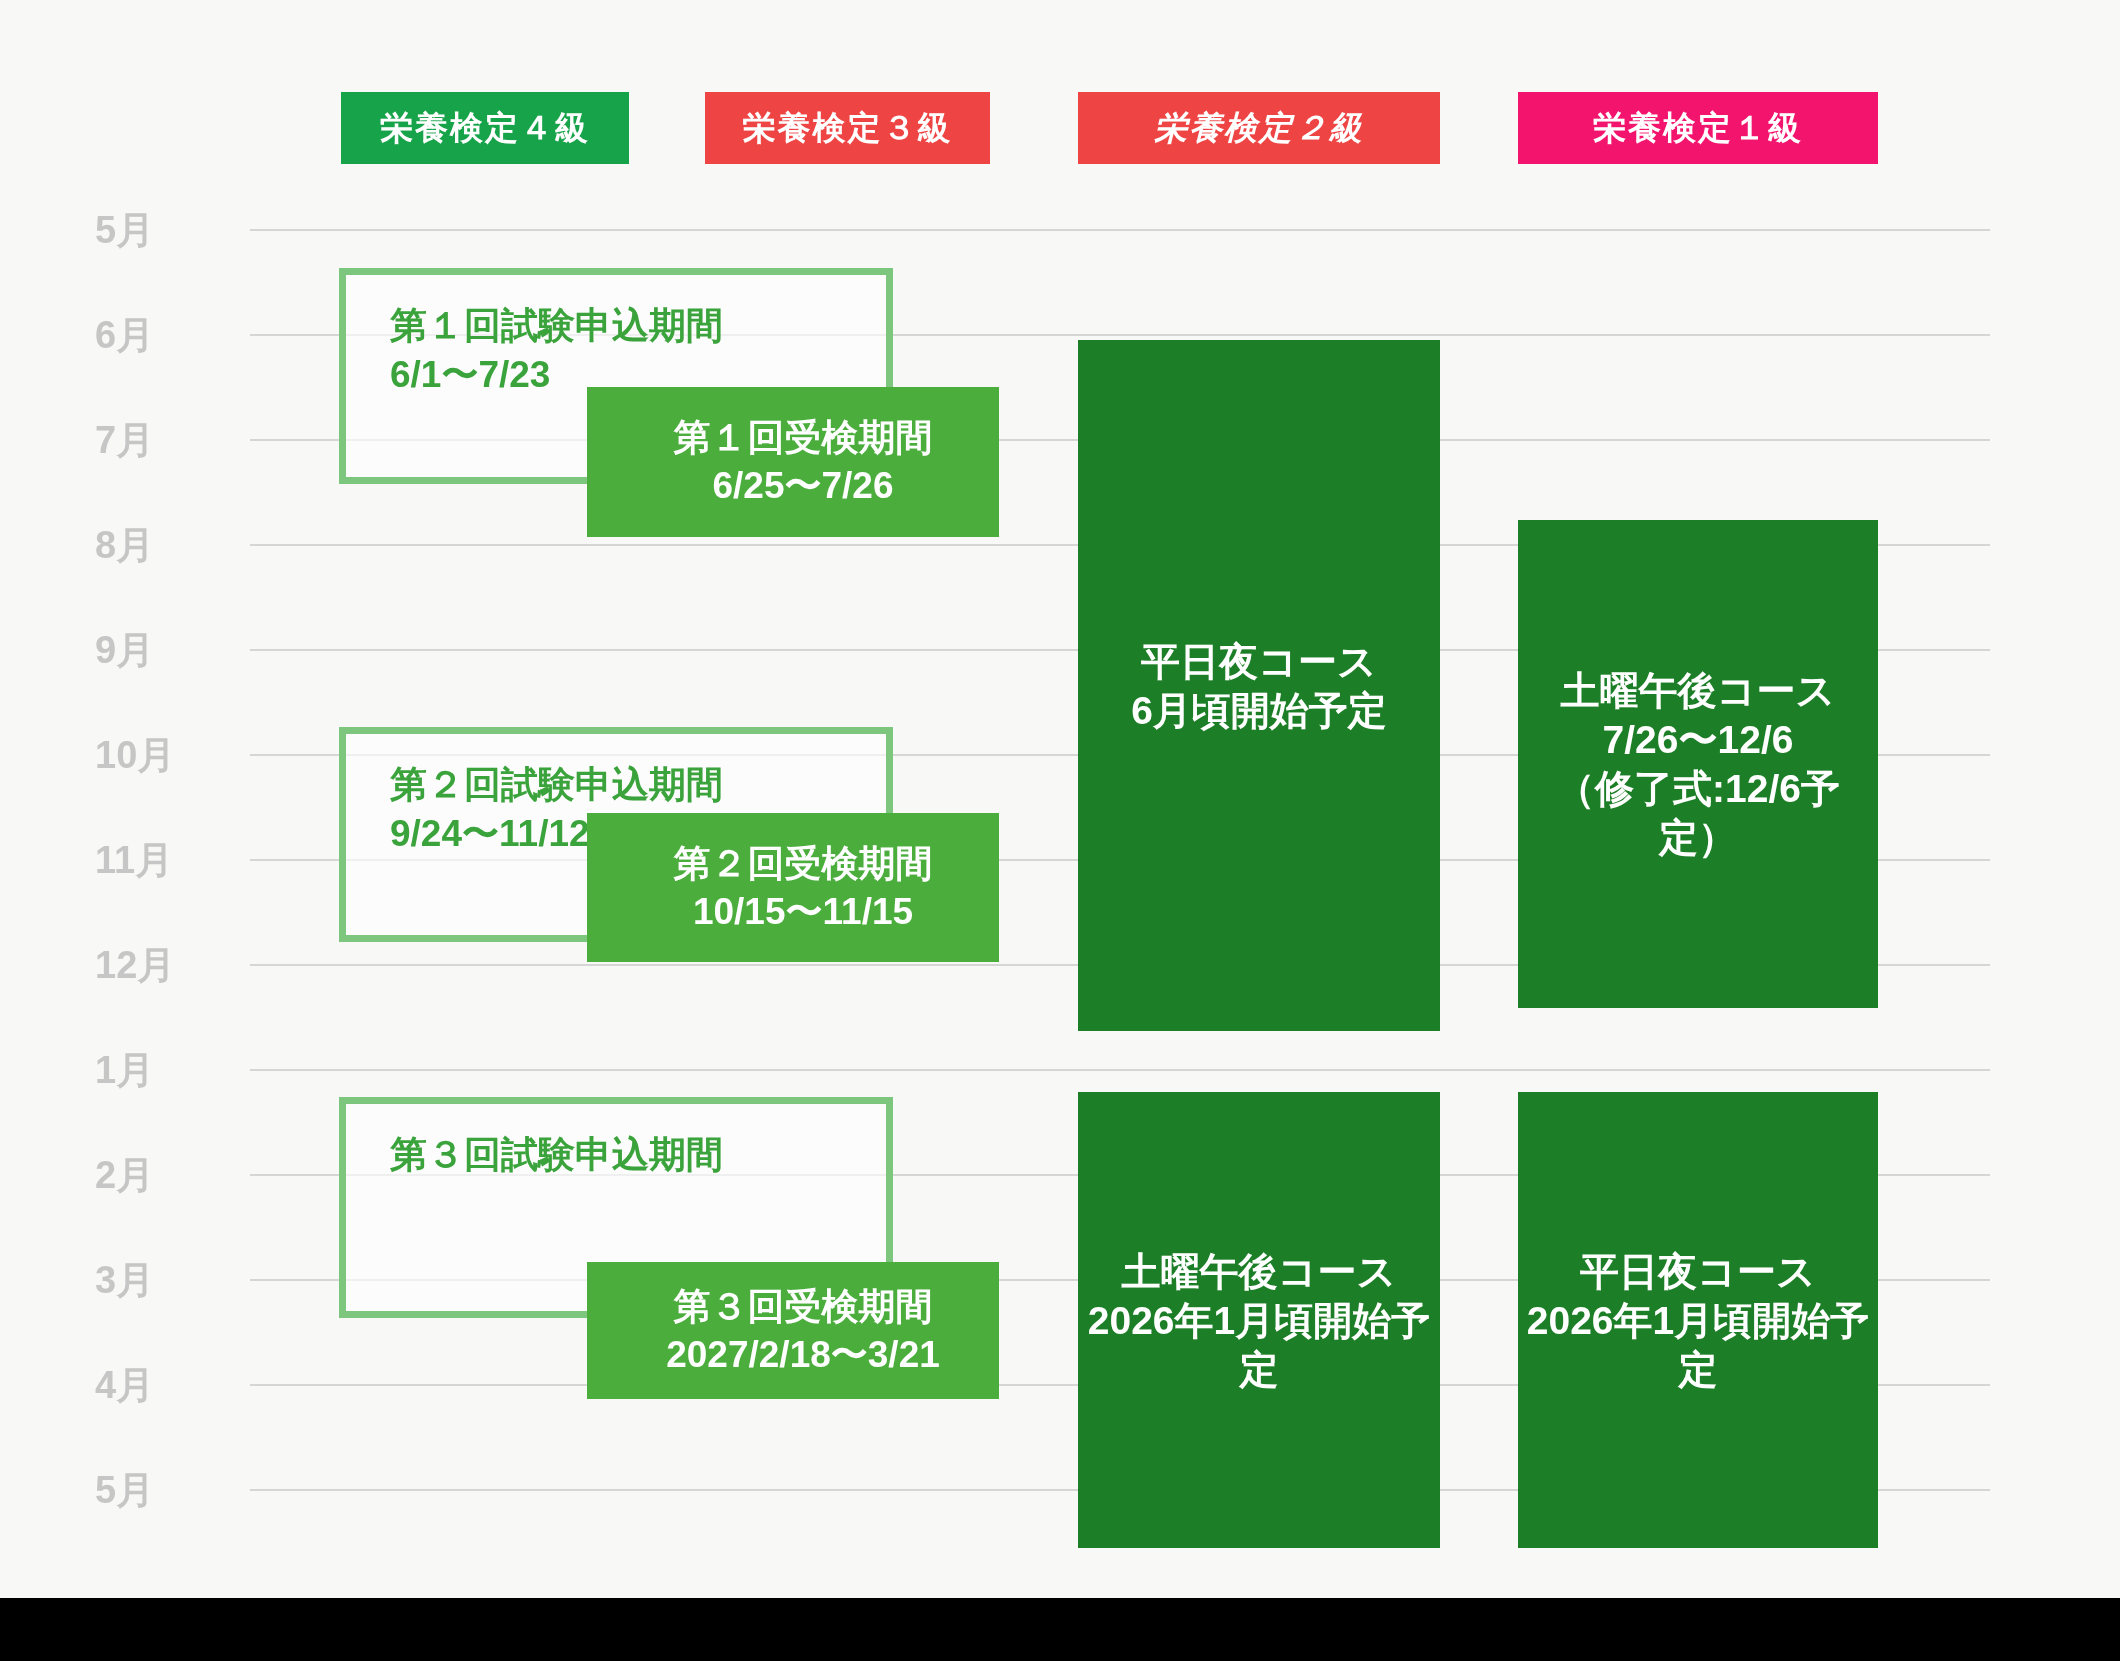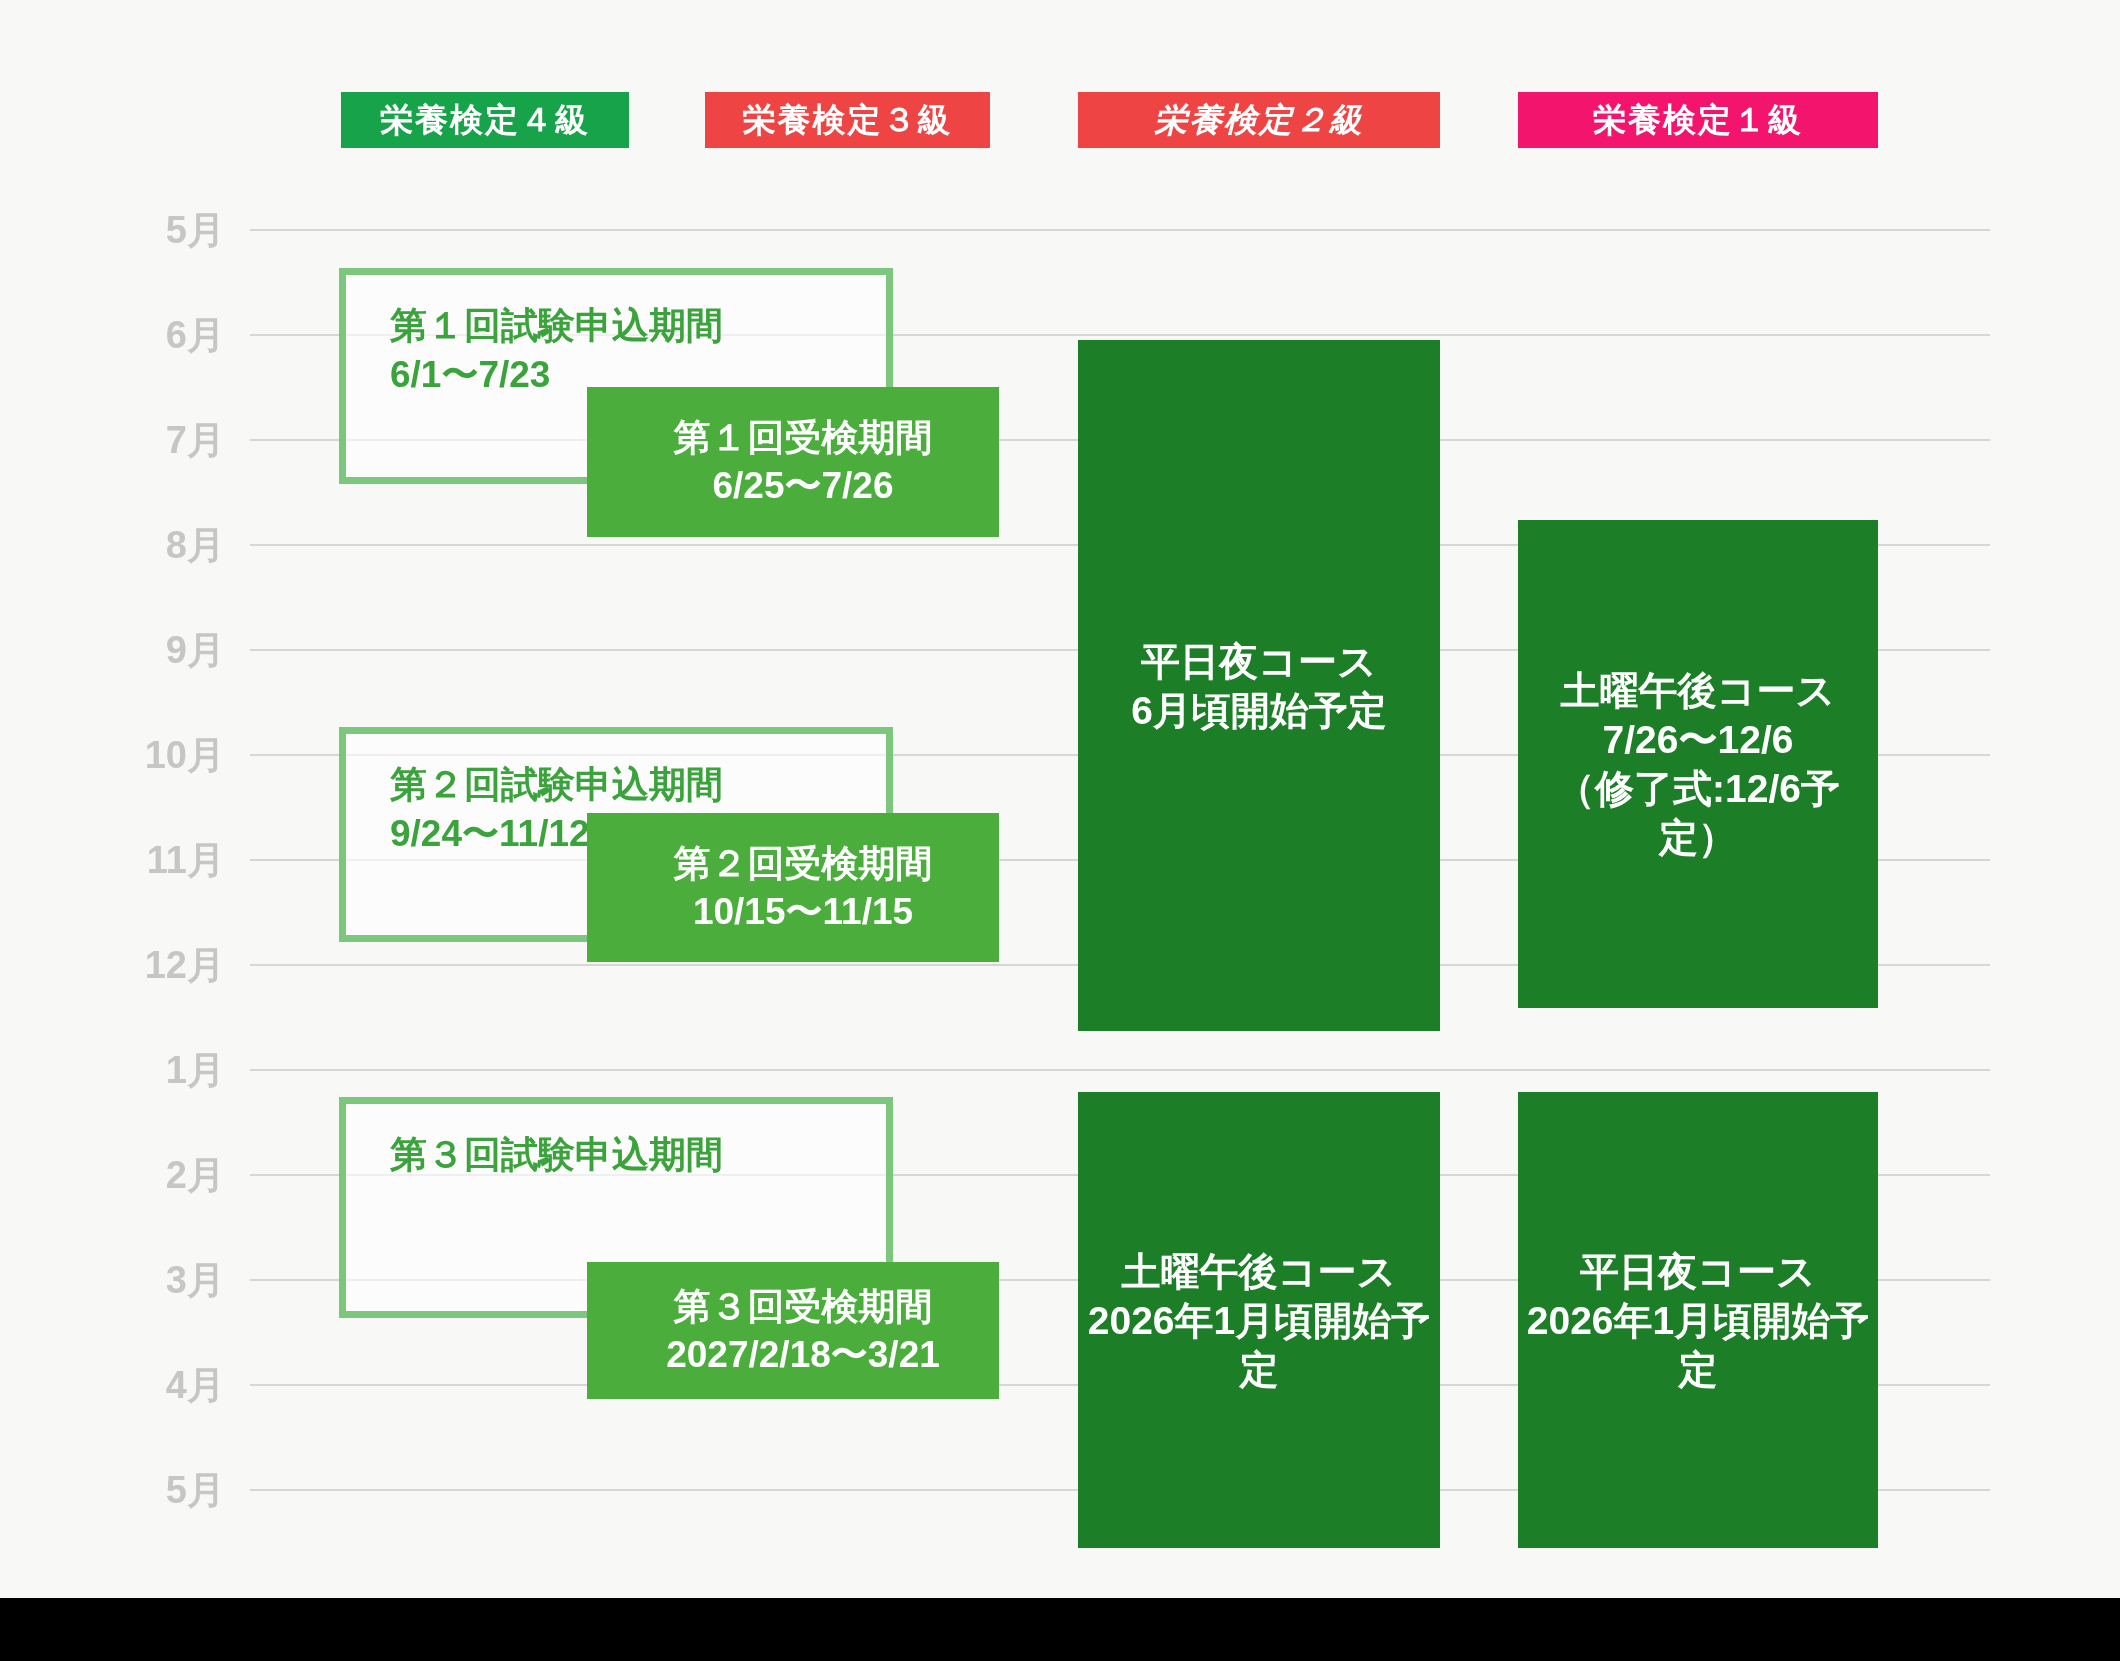--- a/index.html
+++ b/index.html
@@ -10,25 +10,25 @@
     overflow:hidden;
   }
   #canvas{position:relative;width:2120px;height:1661px;}
 
   .gridline{
     position:absolute;left:250px;width:1740px;height:2px;
     background:#D6D6D4;z-index:1;
   }
   .month-label{
     position:absolute;left:95px;width:130px;height:48px;line-height:48px;
-    text-align:right;font-size:38px;font-weight:bold;color:#C6C6C6;z-index:2;
+    text-align:left;font-size:38px;font-weight:bold;color:#C6C6C6;z-index:2;
   }
 
   .badge{
-    position:absolute;top:92px;height:56px;z-index:4;
+    position:absolute;top:92px;height:72px;z-index:4;
     display:flex;align-items:center;justify-content:center;
     color:#FFFFFF;font-size:33px;font-weight:bold;letter-spacing:2px;
   }
   .badge-l4{left:341px;width:288px;background:#16A349;}
   .badge-l3{left:705px;width:285px;background:#ef4444;}
   .badge-l2{left:1078px;width:362px;background:#ef4444;font-style:italic;}
   .badge-l1{left:1518px;width:360px;background:#F2146D;}
 
   .apply-box{
     position:absolute;left:339px;width:554px;z-index:2;

